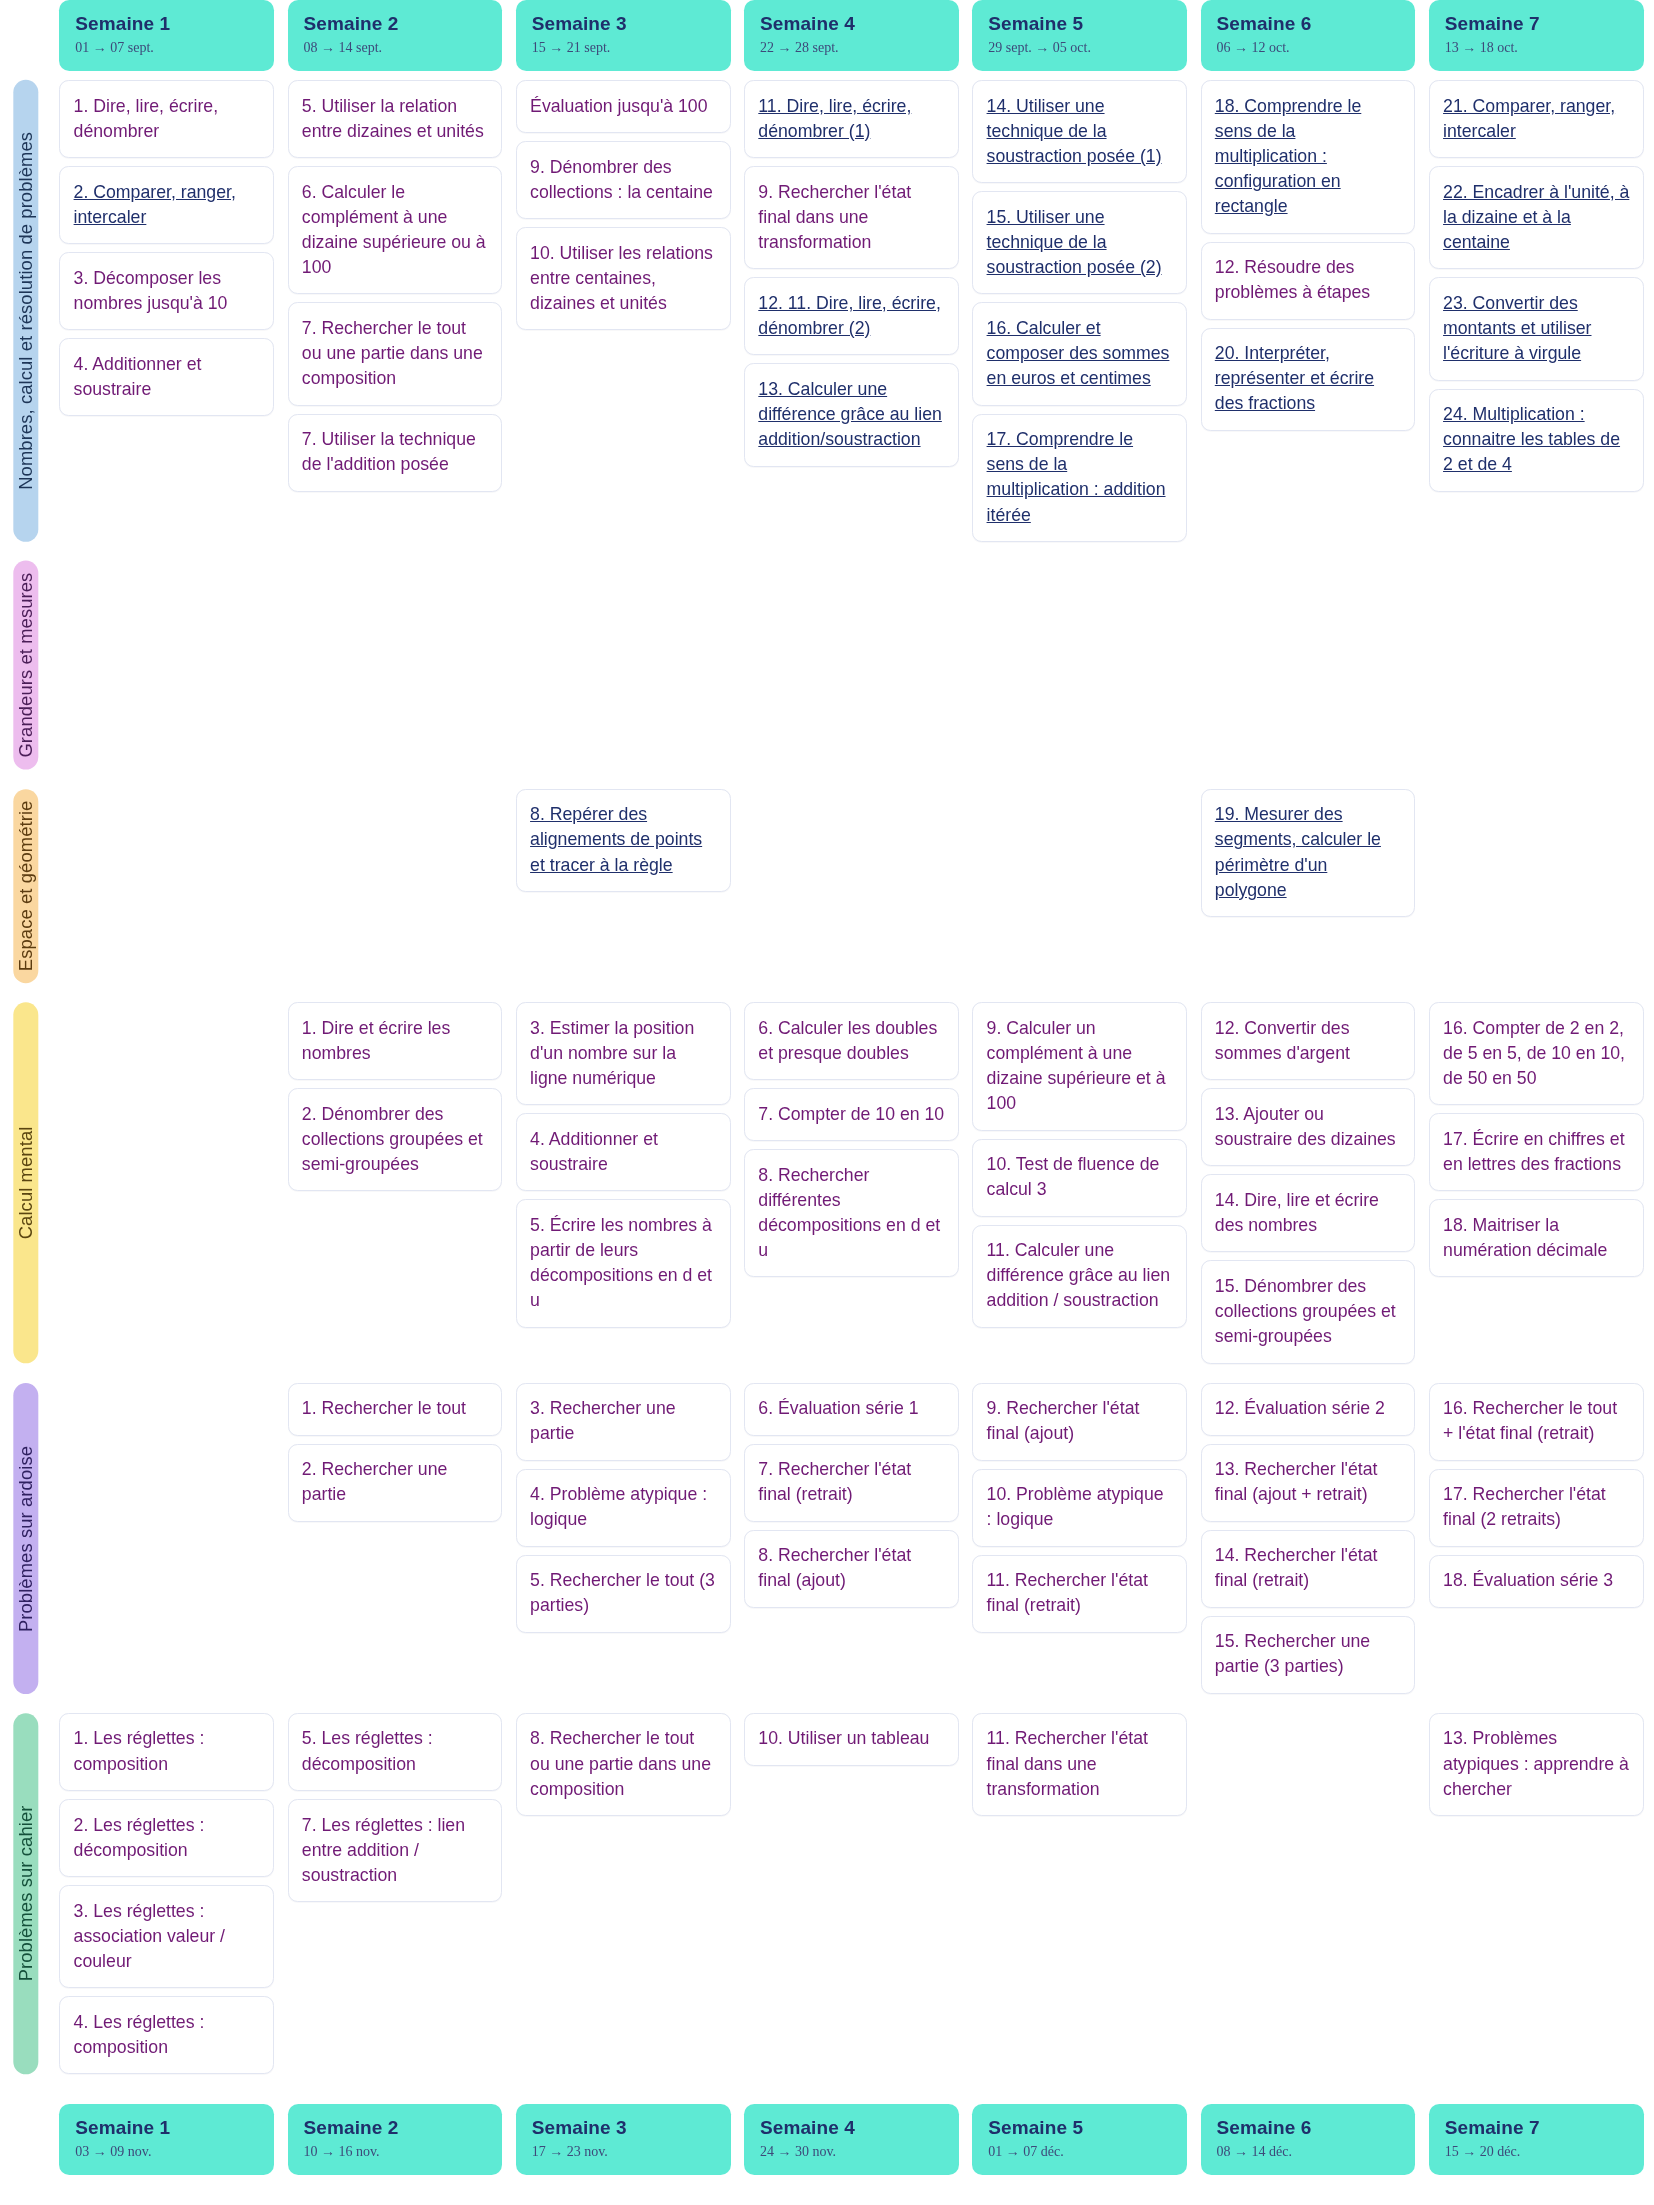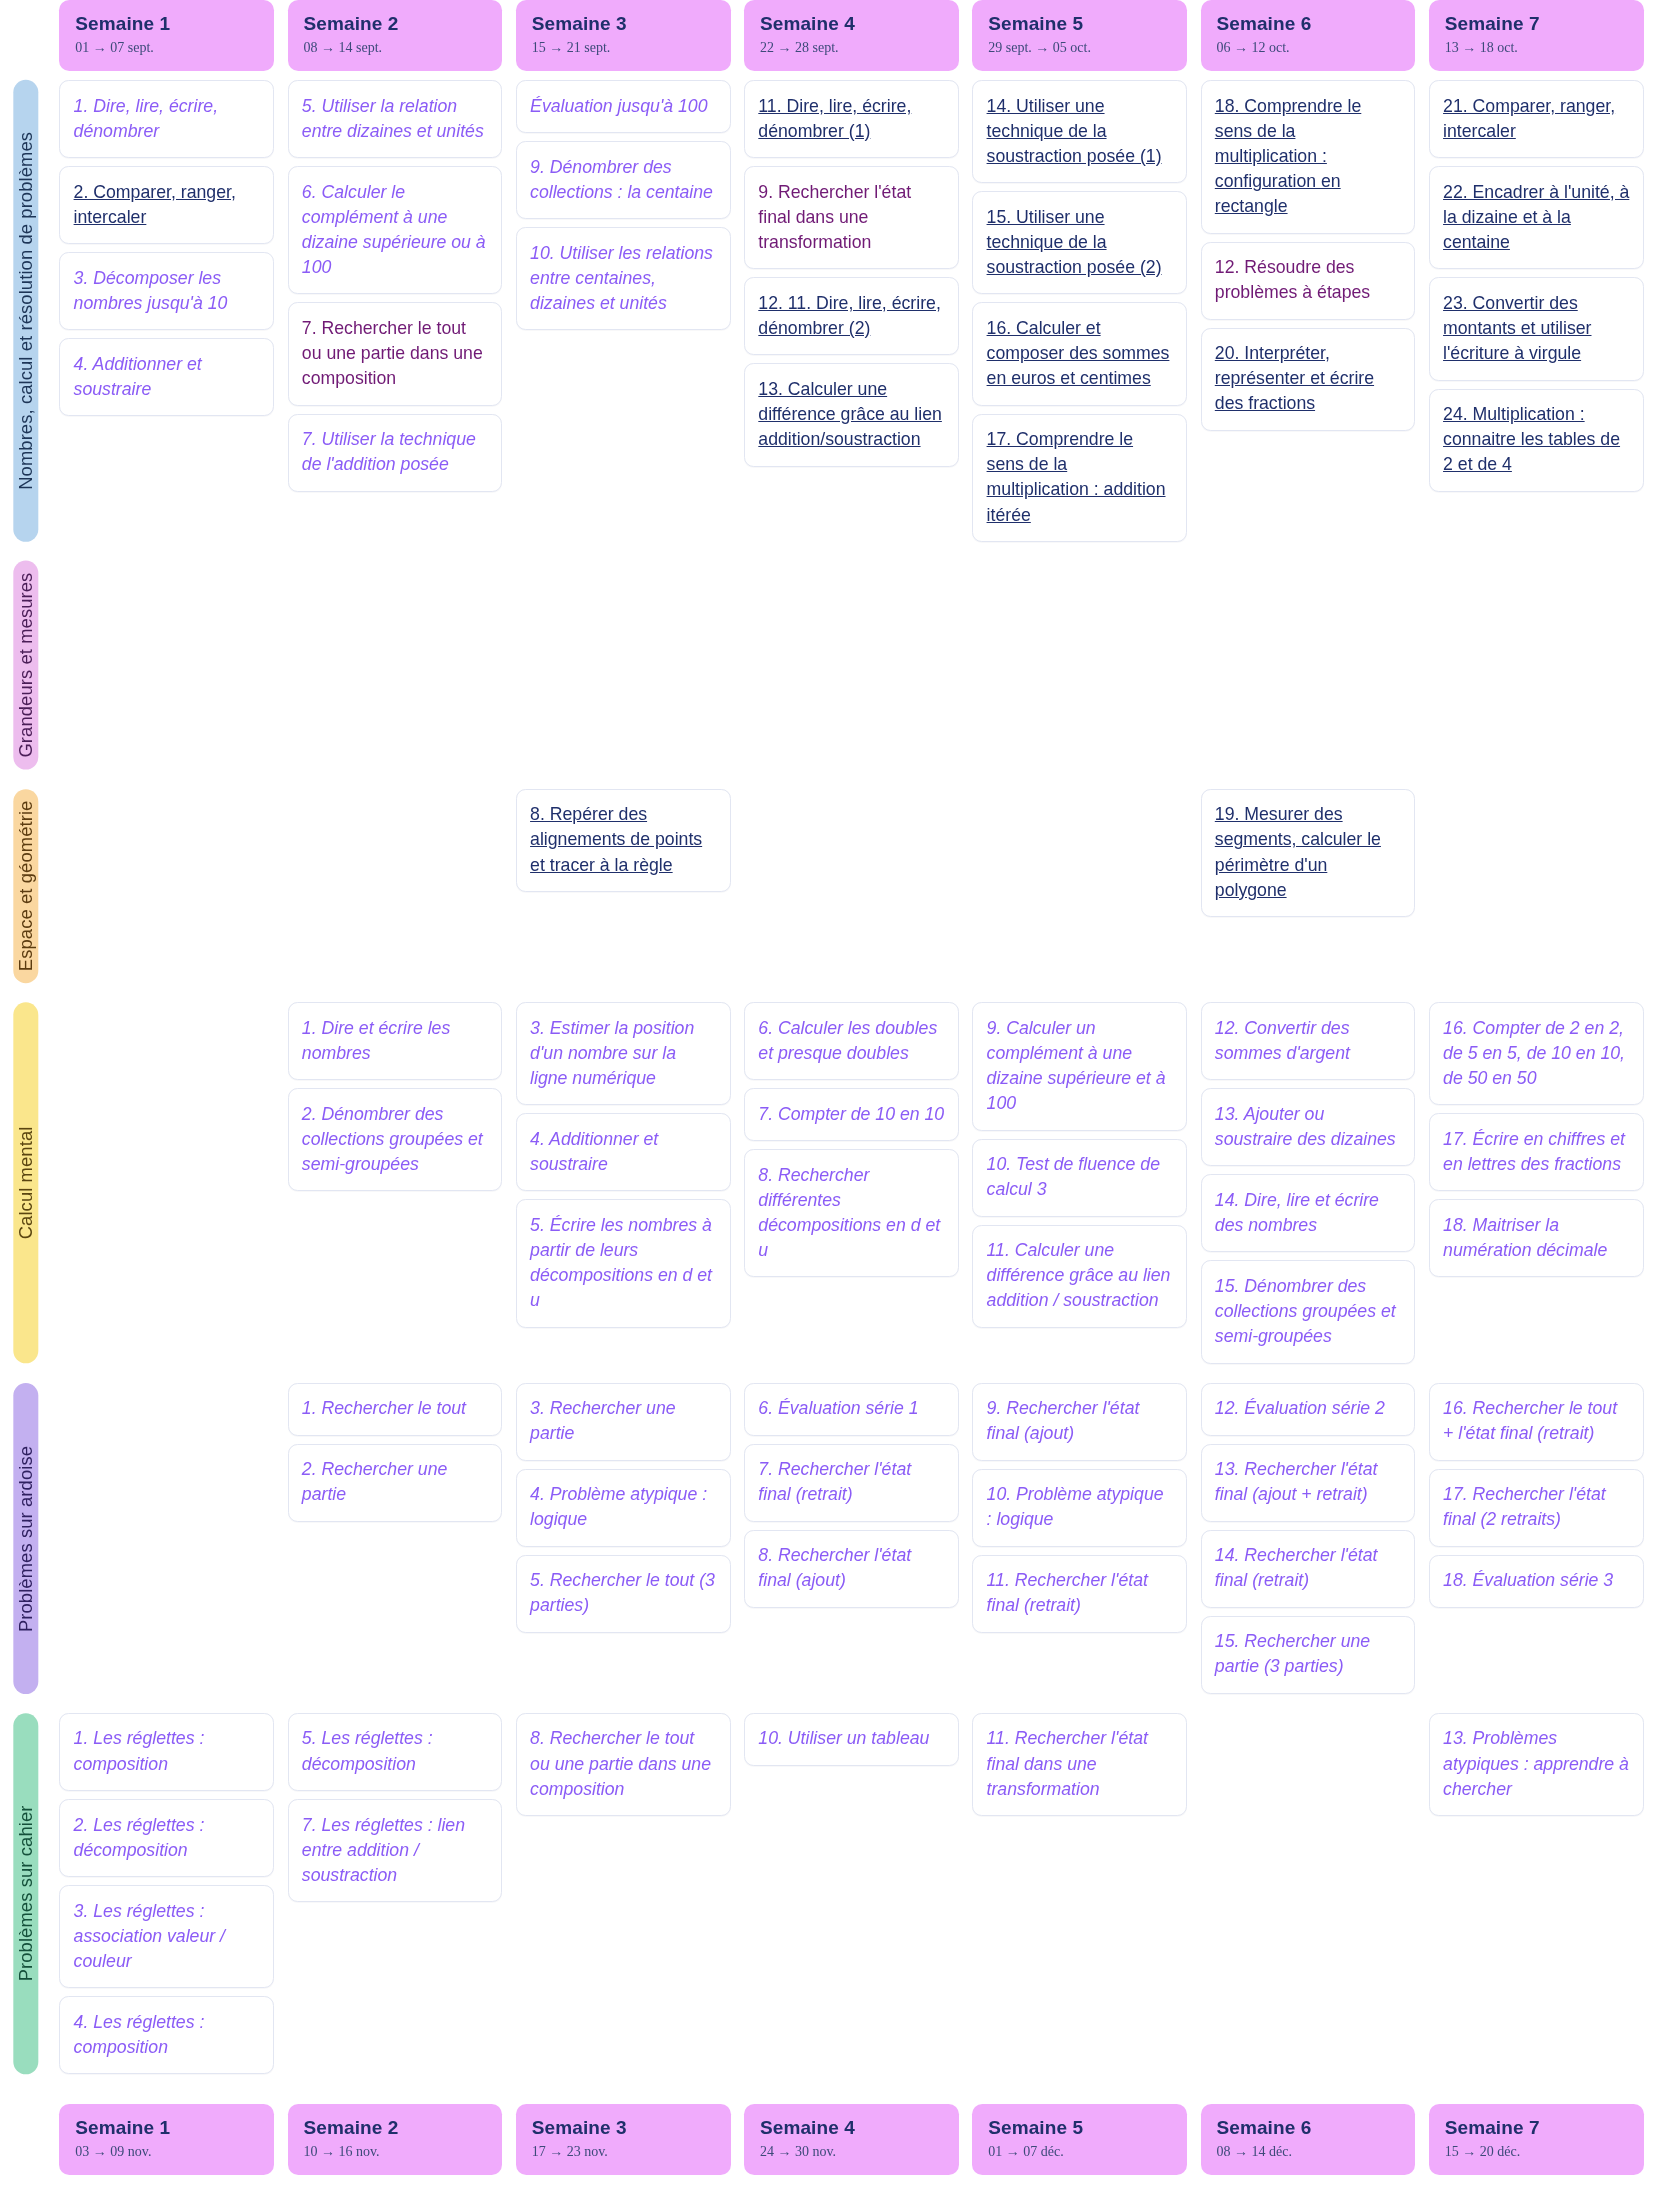--- a/index.html
+++ b/index.html
@@ -21,21 +21,21 @@
   
   .week-row{
     display:grid;
     grid-template-columns:46px repeat(7, 1fr);
     column-gap:13.3px;
     padding:0 10.3px 0 0;
     box-sizing:border-box;
   }
   .week-row .spacer{}
   .week-card{
-    background:#f0abfc;
+    background:#5eead4;
     border-radius:10.3px;
     padding:13.3px 16px 14.8px 16px;
     box-sizing:border-box;
     min-height:65px;
   }
   .week-title{
     font-size:19px;
     font-weight:bold;
     color:#1f2f6b;
     letter-spacing:0.1px;
@@ -87,21 +87,21 @@
     border-radius:9.6px;
     padding:12.5px 13.3px 13.3px 13.3px;
     font-size:17.7px;
     line-height:1.42;
     box-sizing:border-box;
     color:#000000;
     box-shadow:0 0.7px 0.7px rgba(20,30,70,.03);
   }
   .card.navy{color:#1f2f6b;text-decoration:underline;}
   .card.green{color:#701a75;}
-  .card.black{color:#8b5cf6;font-style:italic;}
+  .card.black{color:#701a75;}
 
   
   .theme-nombres .band-label{background:#b6d4ee;color:#1d3557;}
   .theme-grandeurs .band-label{background:#edbdee;color:#4a1d57;}
   .theme-espace .band-label{background:#fad7a0;color:#5c3c10;}
   .theme-calcul .band-label{background:#fae68c;color:#5a4510;}
   .theme-ardoise .band-label{background:#c3b0f0;color:#2f2060;}
   .theme-cahier .band-label{background:#99ddbe;color:#14503a;}
 
   .bottom-gap{height:19px;}

